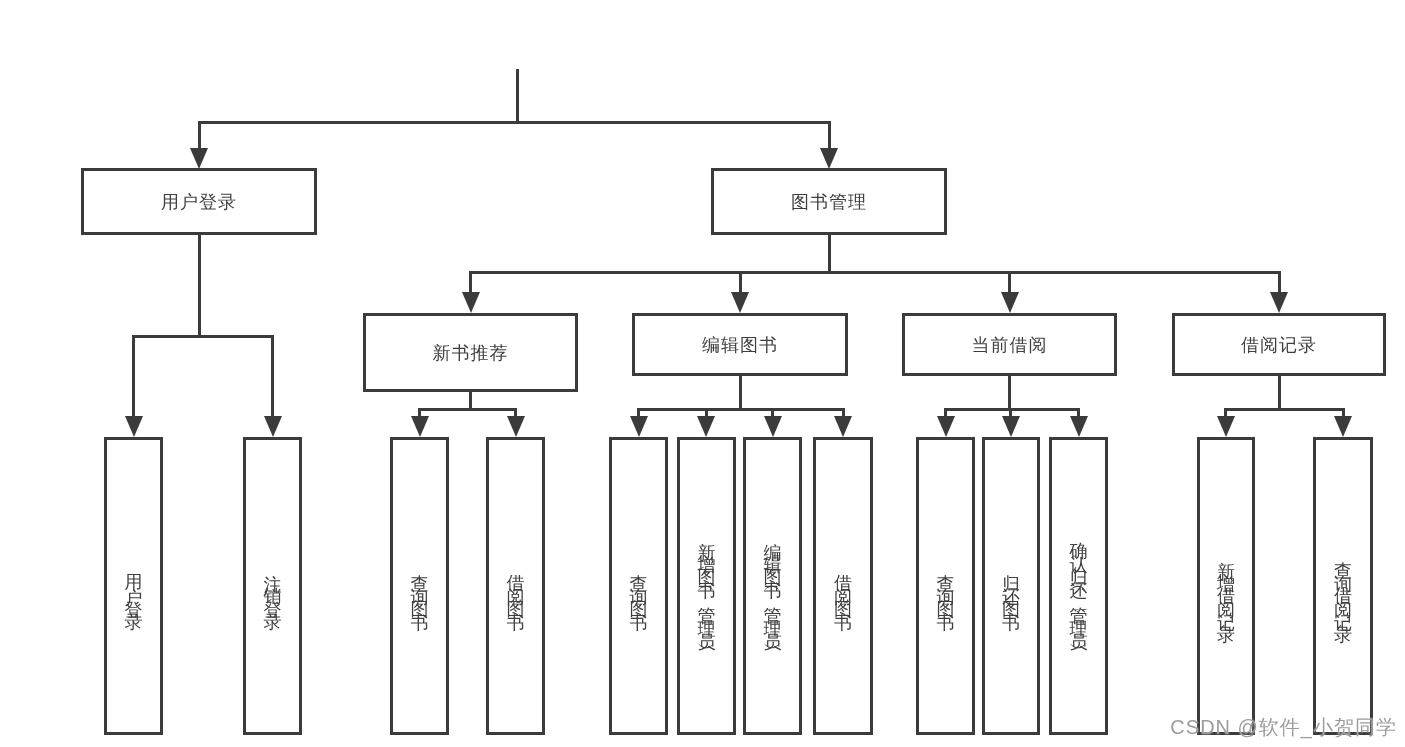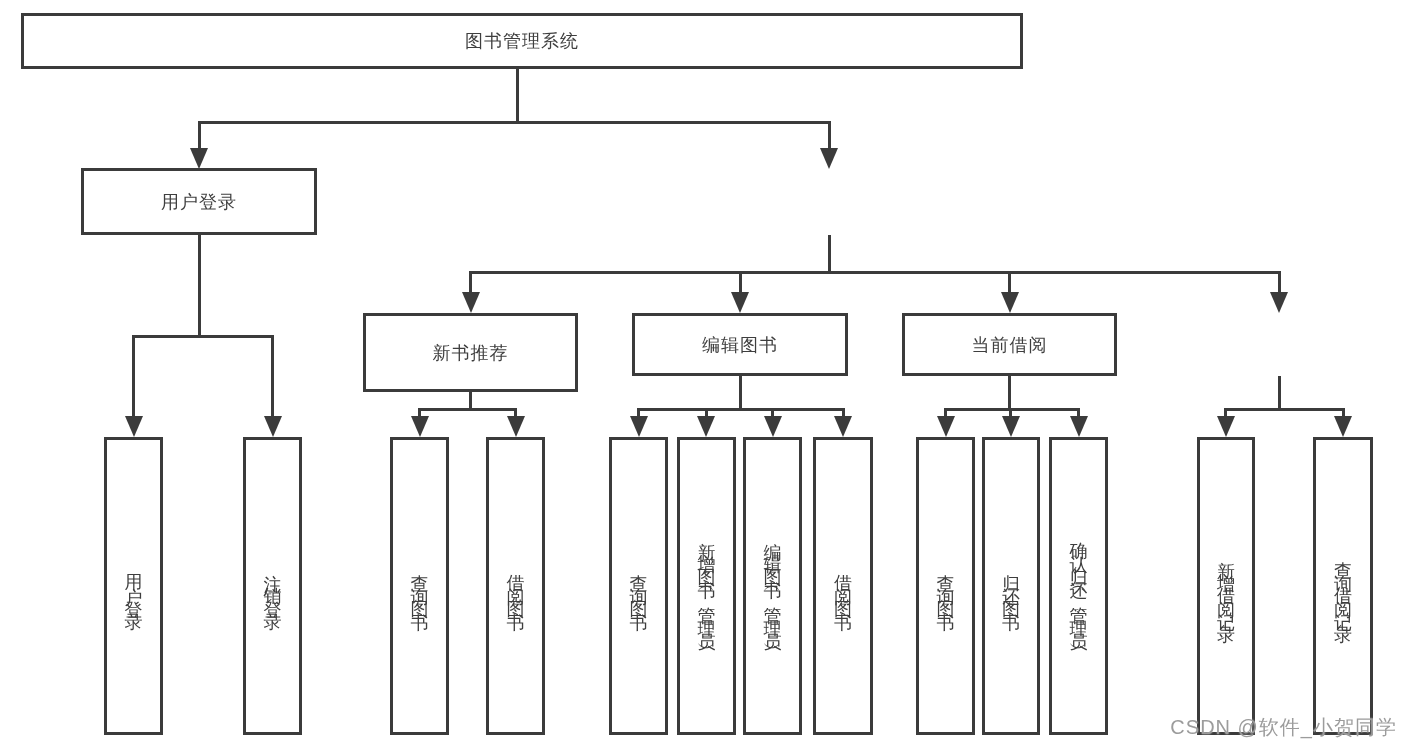--- a/index.html
+++ b/index.html
@@ -41,35 +41,35 @@
     position:absolute;right:8px;top:714px;z-index:5;
     font-size:20px;color:var(--wm);letter-spacing:1px;
     text-shadow:0 0 2px rgba(255,255,255,.8);
   }
 </style>
 </head>
 <body>
 
 <div class="canvas">
 
-  <div class="box" style="left:21px;top:13px;width:1002px;height:56px;">
-    <span>图书管理系统</span>
-  </div>
 
   <div>
     <div class="vline" style="left:516px;top:69px;height:52px;"></div>
     <div class="hline" style="left:198px;top:121px;width:632px;"></div>
     <div class="vline" style="left:198px;top:121px;height:29px;"></div>
     <div class="arrow" style="left:190px;top:148px;"></div>
     <div class="vline" style="left:828px;top:121px;height:29px;"></div>
     <div class="arrow" style="left:820px;top:148px;"></div>
   </div>
 
   <div class="box" style="left:81px;top:168px;width:236px;height:67px;">
     <span>用户登录</span>
+  </div>
+  <div class="box" style="left:711px;top:168px;width:236px;height:67px;">
+    <span>图书管理</span>
   </div>
 
   <div>
     <div class="vline" style="left:198px;top:235px;height:100px;"></div>
     <div class="hline" style="left:132px;top:335px;width:142px;"></div>
     <div class="vline" style="left:132px;top:335px;height:83px;"></div>
     <div class="vline" style="left:271px;top:335px;height:83px;"></div>
     <div class="arrow" style="left:125px;top:416px;"></div>
     <div class="arrow" style="left:264px;top:416px;"></div>
   </div>
@@ -88,20 +88,23 @@
   </div>
 
   <div class="box" style="left:363px;top:313px;width:215px;height:79px;">
     <span>新书推荐</span>
   </div>
   <div class="box" style="left:632px;top:313px;width:216px;height:63px;">
     <span>编辑图书</span>
   </div>
   <div class="box" style="left:902px;top:313px;width:215px;height:63px;">
     <span>当前借阅</span>
+  </div>
+  <div class="box" style="left:1172px;top:313px;width:214px;height:63px;">
+    <span>借阅记录</span>
   </div>
 
   <div>
     <div class="vline" style="left:469px;top:376px;height:32px;"></div>
     <div class="hline" style="left:418px;top:408px;width:99px;"></div>
     <div class="vline" style="left:418px;top:408px;height:12px;"></div>
     <div class="vline" style="left:514px;top:408px;height:12px;"></div>
     <div class="arrow" style="left:411px;top:416px;"></div>
     <div class="arrow" style="left:507px;top:416px;"></div>
   </div>

